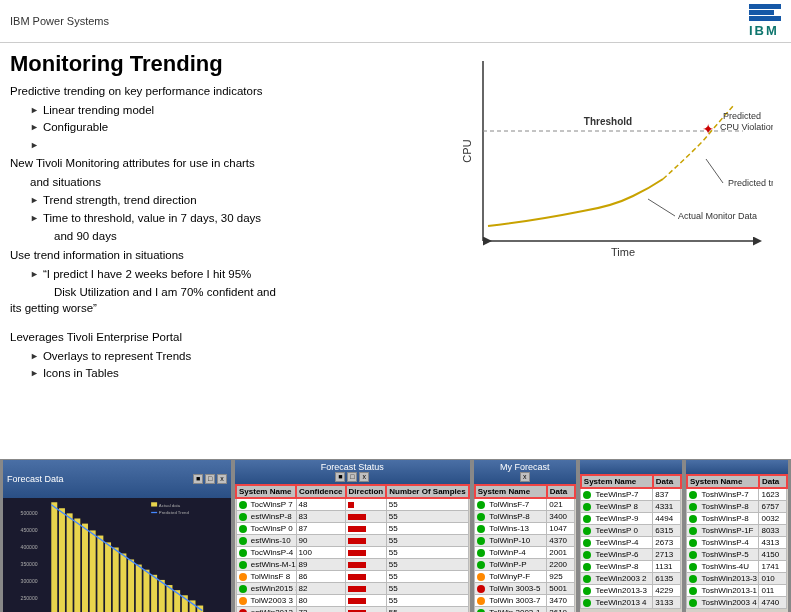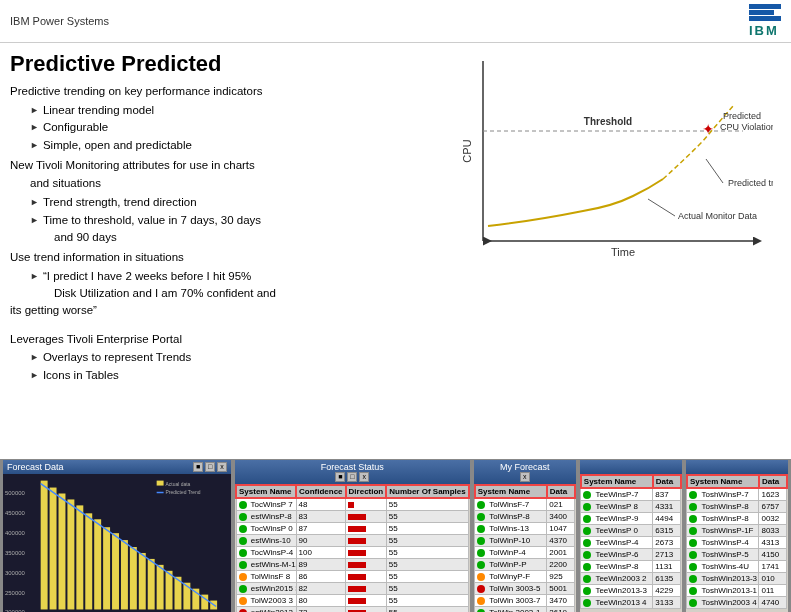--- a/index.html
+++ b/index.html
@@ -175,21 +175,21 @@
       width: 230px;
       flex-shrink: 0;
       background: #1a1a2e;
       border: 1px solid #888;
       display: flex;
       flex-direction: column;
     }
     #forecast-titlebar {
       background: linear-gradient(to bottom, #4a6fa5, #2a4f85);
       color: #fff;
-      padding: 2px 4px;
+      padding: 14px 4px;
       font-size: 9px;
       display: flex;
       justify-content: space-between;
       align-items: center;
       flex-shrink: 0;
     }
     #forecast-chart-area {
       flex: 1;
       position: relative;
       background: #1a1a2e;
@@ -209,35 +209,34 @@
     <div class="ibm-bar" style="width:32px;height:5px;background:#1558a7;"></div>
     <div class="ibm-bar" style="width:25px;height:5px;background:#1558a7;margin-left:0;"></div>
     <div class="ibm-bar" style="width:32px;height:5px;background:#1558a7;"></div>
     <div style="font-weight:bold;font-size:13px;color:#0f766e;letter-spacing:2px;margin-top:1px;">IBM</div>
   </div>
 </div>
 
 <div id="main">
 
   <div id="left-panel">
-    <div id="page-title">Predictive Predicted</div>
+    <div id="page-title">Monitoring Trending</div>
 
     <div id="content-text">
       <div class="section-text">Predictive trending on key performance indicators</div>
       <div class="bullet-item">
         <span class="bullet-arrow">►</span>
         <span>Linear trending model</span>
       </div>
       <div class="bullet-item">
         <span class="bullet-arrow">►</span>
         <span>Configurable</span>
       </div>
       <div class="bullet-item">
         <span class="bullet-arrow">►</span>
-        <span>Simple, open and predictable</span>
       </div>
 
       <div class="section-text" style="margin-top:3px;">New Tivoli Monitoring attributes for use in charts</div>
       <div class="section-text" style="margin-left:20px;">and situations</div>
       <div class="bullet-item">
         <span class="bullet-arrow">►</span>
         <span>Trend strength, trend direction</span>
       </div>
       <div class="bullet-item">
         <span class="bullet-arrow">►</span>

